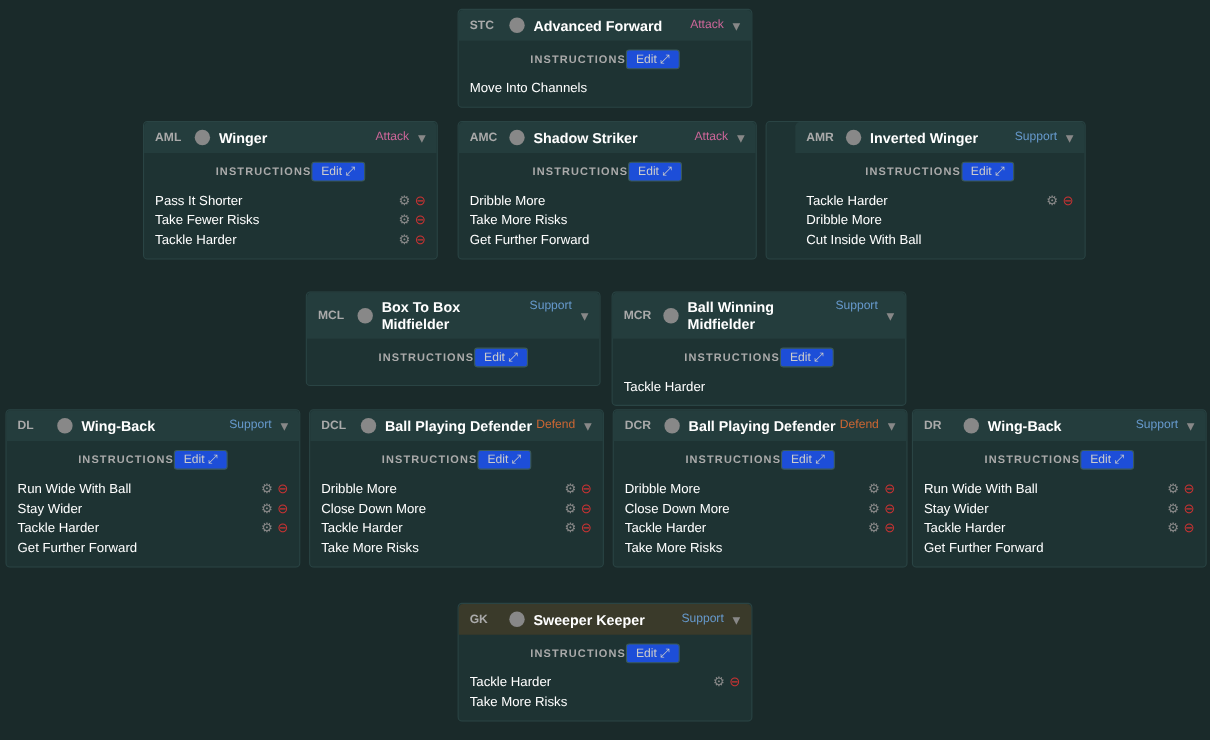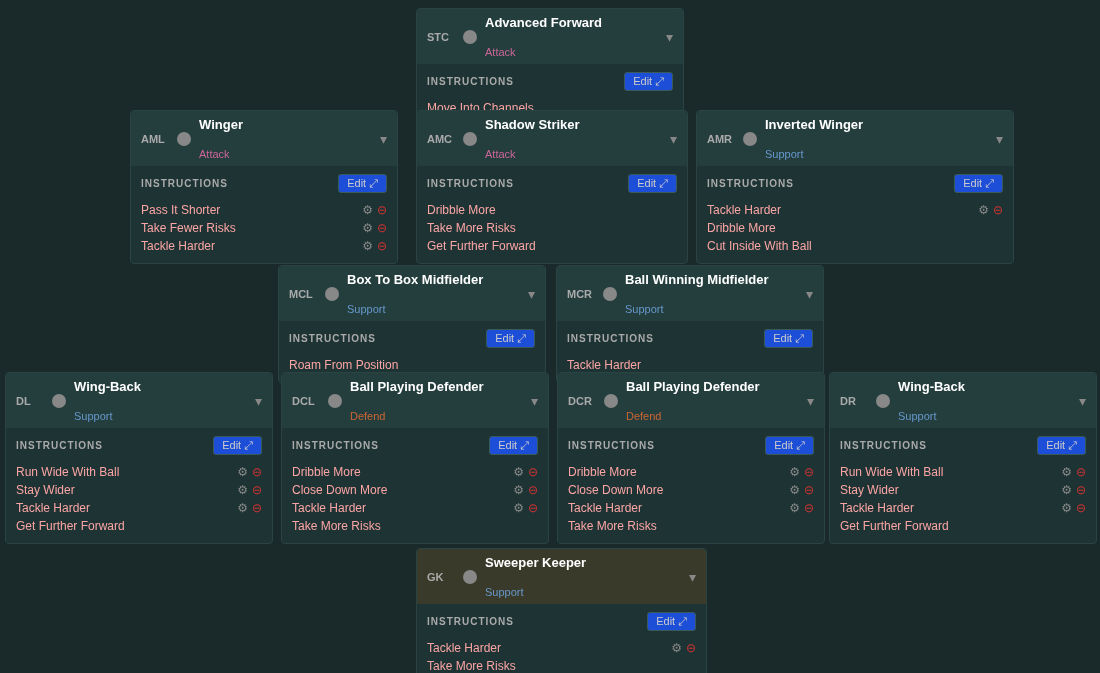--- a/index.html
+++ b/index.html
@@ -46,41 +46,40 @@
 
     .role-name {
       font-weight: bold;
       font-size: 13px;
       color: #fff;
       flex: 1;
     }
 
     .role-duty {
       font-size: 11px;
-      margin-top: 16px;
     }
 
     .duty-attack { color: #cc6699; }
     .duty-support { color: #6699cc; }
     .duty-defend { color: #cc6633; }
 
     .chevron {
       color: #888;
       font-size: 14px;
       margin-left: auto;
     }
 
     .card-body {
       padding: 8px 10px;
     }
 
     .instructions-header {
       display: flex;
       align-items: center;
-      justify-content: space-between;
+      justify-content: center;
       margin-bottom: 8px;
     }
 
     .instructions-label {
       font-size: 10px;
       font-weight: bold;
       letter-spacing: 1px;
       color: #aaa;
     }
 
@@ -105,42 +104,42 @@
       align-items: center;
       justify-content: space-between;
     }
 
     .instruction-item.has-icons {
       justify-content: space-between;
       text-align: center;
     }
 
     .instruction-text {
-      color: #fca5a5;
+      color: #ffffff;
     }
 
     .instruction-icons {
       display: flex;
       gap: 4px;
       align-items: center;
     }
 
     .gear-icon {
       color: #888;
       font-size: 12px;
     }
 
     .remove-icon {
       color: #cc3333;
       font-size: 12px;
     }
 
     .role-info {
       display: flex;
-      flex-direction: column;
+      flex-direction: row;
       flex: 1;
     }
   </style>
 </head>
 <body>
 
 <div class="card" style="left:416px; top:8px; width:268px;">
   <div class="card-header">
     <span class="position-label">STC</span>
     <div class="role-dot" style="background:#888;"></div>
@@ -220,21 +219,21 @@
     </div>
     <div class="instruction-item">
       <span class="instruction-text">Take More Risks</span>
     </div>
     <div class="instruction-item">
       <span class="instruction-text">Get Further Forward</span>
     </div>
   </div>
 </div>
 
-<div class="card" style="left:696px; top:110px; width:318px;">
+<div class="card" style="left:696px; top:110px; width:291px;padding-left:26px;">
   <div class="card-header">
     <span class="position-label">AMR</span>
     <div class="role-dot" style="background:#888;"></div>
     <div class="role-info">
       <span class="role-name">Inverted Winger</span>
       <span class="role-duty duty-support">Support</span>
     </div>
     <span class="chevron">▾</span>
   </div>
   <div class="card-body">
@@ -265,23 +264,20 @@
     <div class="role-info">
       <span class="role-name">Box To Box Midfielder</span>
       <span class="role-duty duty-support">Support</span>
     </div>
     <span class="chevron">▾</span>
   </div>
   <div class="card-body">
     <div class="instructions-header">
       <span class="instructions-label">INSTRUCTIONS</span>
       <button class="edit-btn">Edit ⤢</button>
-    </div>
-    <div class="instruction-item">
-      <span class="instruction-text">Roam From Position</span>
     </div>
   </div>
 </div>
 
 <div class="card" style="left:556px; top:265px; width:268px;">
   <div class="card-header">
     <span class="position-label">MCR</span>
     <div class="role-dot" style="background:#888;"></div>
     <div class="role-info">
       <span class="role-name">Ball Winning Midfielder</span>
@@ -461,21 +457,21 @@
         <span class="gear-icon">⚙</span>
         <span class="remove-icon">⊖</span>
       </div>
     </div>
     <div class="instruction-item">
       <span class="instruction-text">Get Further Forward</span>
     </div>
   </div>
 </div>
 
-<div class="card" style="left:416px; top:548px; width:291px;">
+<div class="card" style="left:416px; top:548px; width:268px;">
   <div class="card-header" style="background:#3a3a2a;">
     <span class="position-label">GK</span>
     <div class="role-dot" style="background:#888;"></div>
     <div class="role-info">
       <span class="role-name">Sweeper Keeper</span>
       <span class="role-duty duty-support">Support</span>
     </div>
     <span class="chevron">▾</span>
   </div>
   <div class="card-body">

